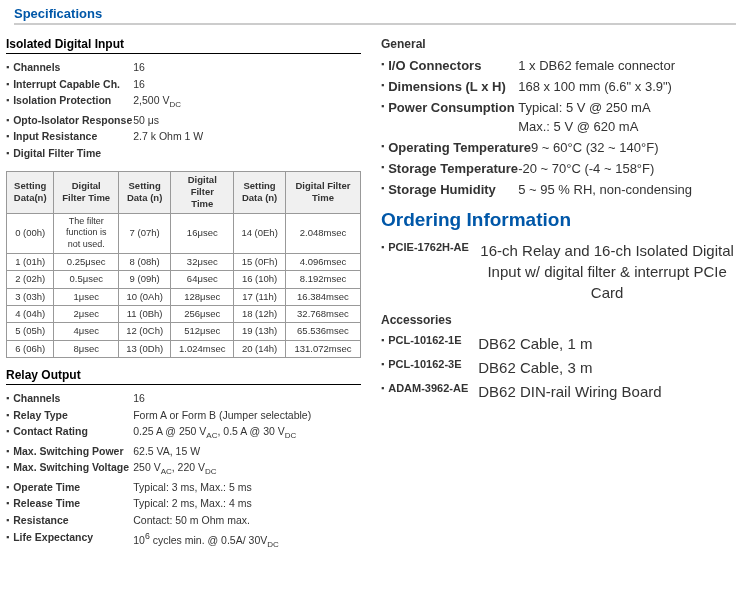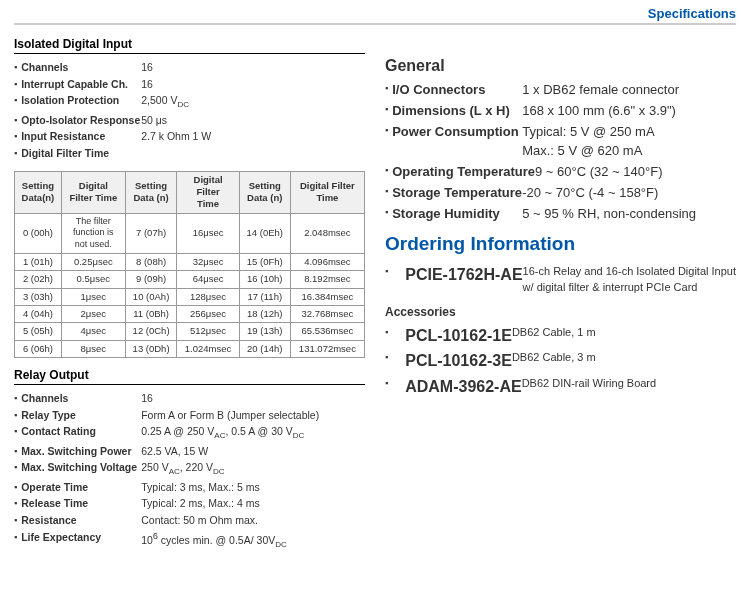--- a/index.html
+++ b/index.html
@@ -6,21 +6,21 @@
     body {
       font-family: Arial, sans-serif;
       font-size: 11px;
       color: #333;
       background: #fff;
       width: 750px;
       min-height: 591px;
     }
 
     .main-content {
-      padding: 8px 14px 0 14px;
+      padding: 8px 14px 0 6px;
       display: flex;
       gap: 20px;
     }
 
     .left-column {
       flex: 1;
       min-width: 340px;
     }
 
     .right-column {
@@ -99,24 +99,23 @@
       font-size: 9px;
       text-align: center;
     }
 
     
     .general-section {
       margin-bottom: 10px;
     }
 
     .general-title {
-      font-size: 16px;
+      font-size: 12px;
       font-weight: bold;
       margin-bottom: 6px;
-      margin-top: 20px;
     }
 
     .general-list {
       list-style: none;
     }
 
     .general-list li {
       display: flex;
       margin-bottom: 3px;
       line-height: 1.4;
@@ -166,37 +165,36 @@
       margin-right: 4px;
       font-size: 9px;
       margin-top: 1px;
       flex-shrink: 0;
     }
 
     .ordering-label {
       font-weight: bold;
       min-width: 90px;
       flex-shrink: 0;
-      font-size: 16px;
-      margin-left: 13px;
+      font-size: 11px;
     }
 
     .ordering-value {
-      font-size: 11px;
+      font-size: 15px;
+      text-align: center;
     }
 
     .accessories-title {
       font-size: 12px;
       font-weight: bold;
       margin-bottom: 6px;
     }
 
     .page-header {
       padding: 6px 14px 4px 14px;
-      text-align: right;
     }
 
     .page-header-title {
       font-size: 13px;
       font-weight: bold;
       color: #0057a8;
       border-bottom: 2px solid #ccc;
       padding-bottom: 2px;
     }
   </style>

